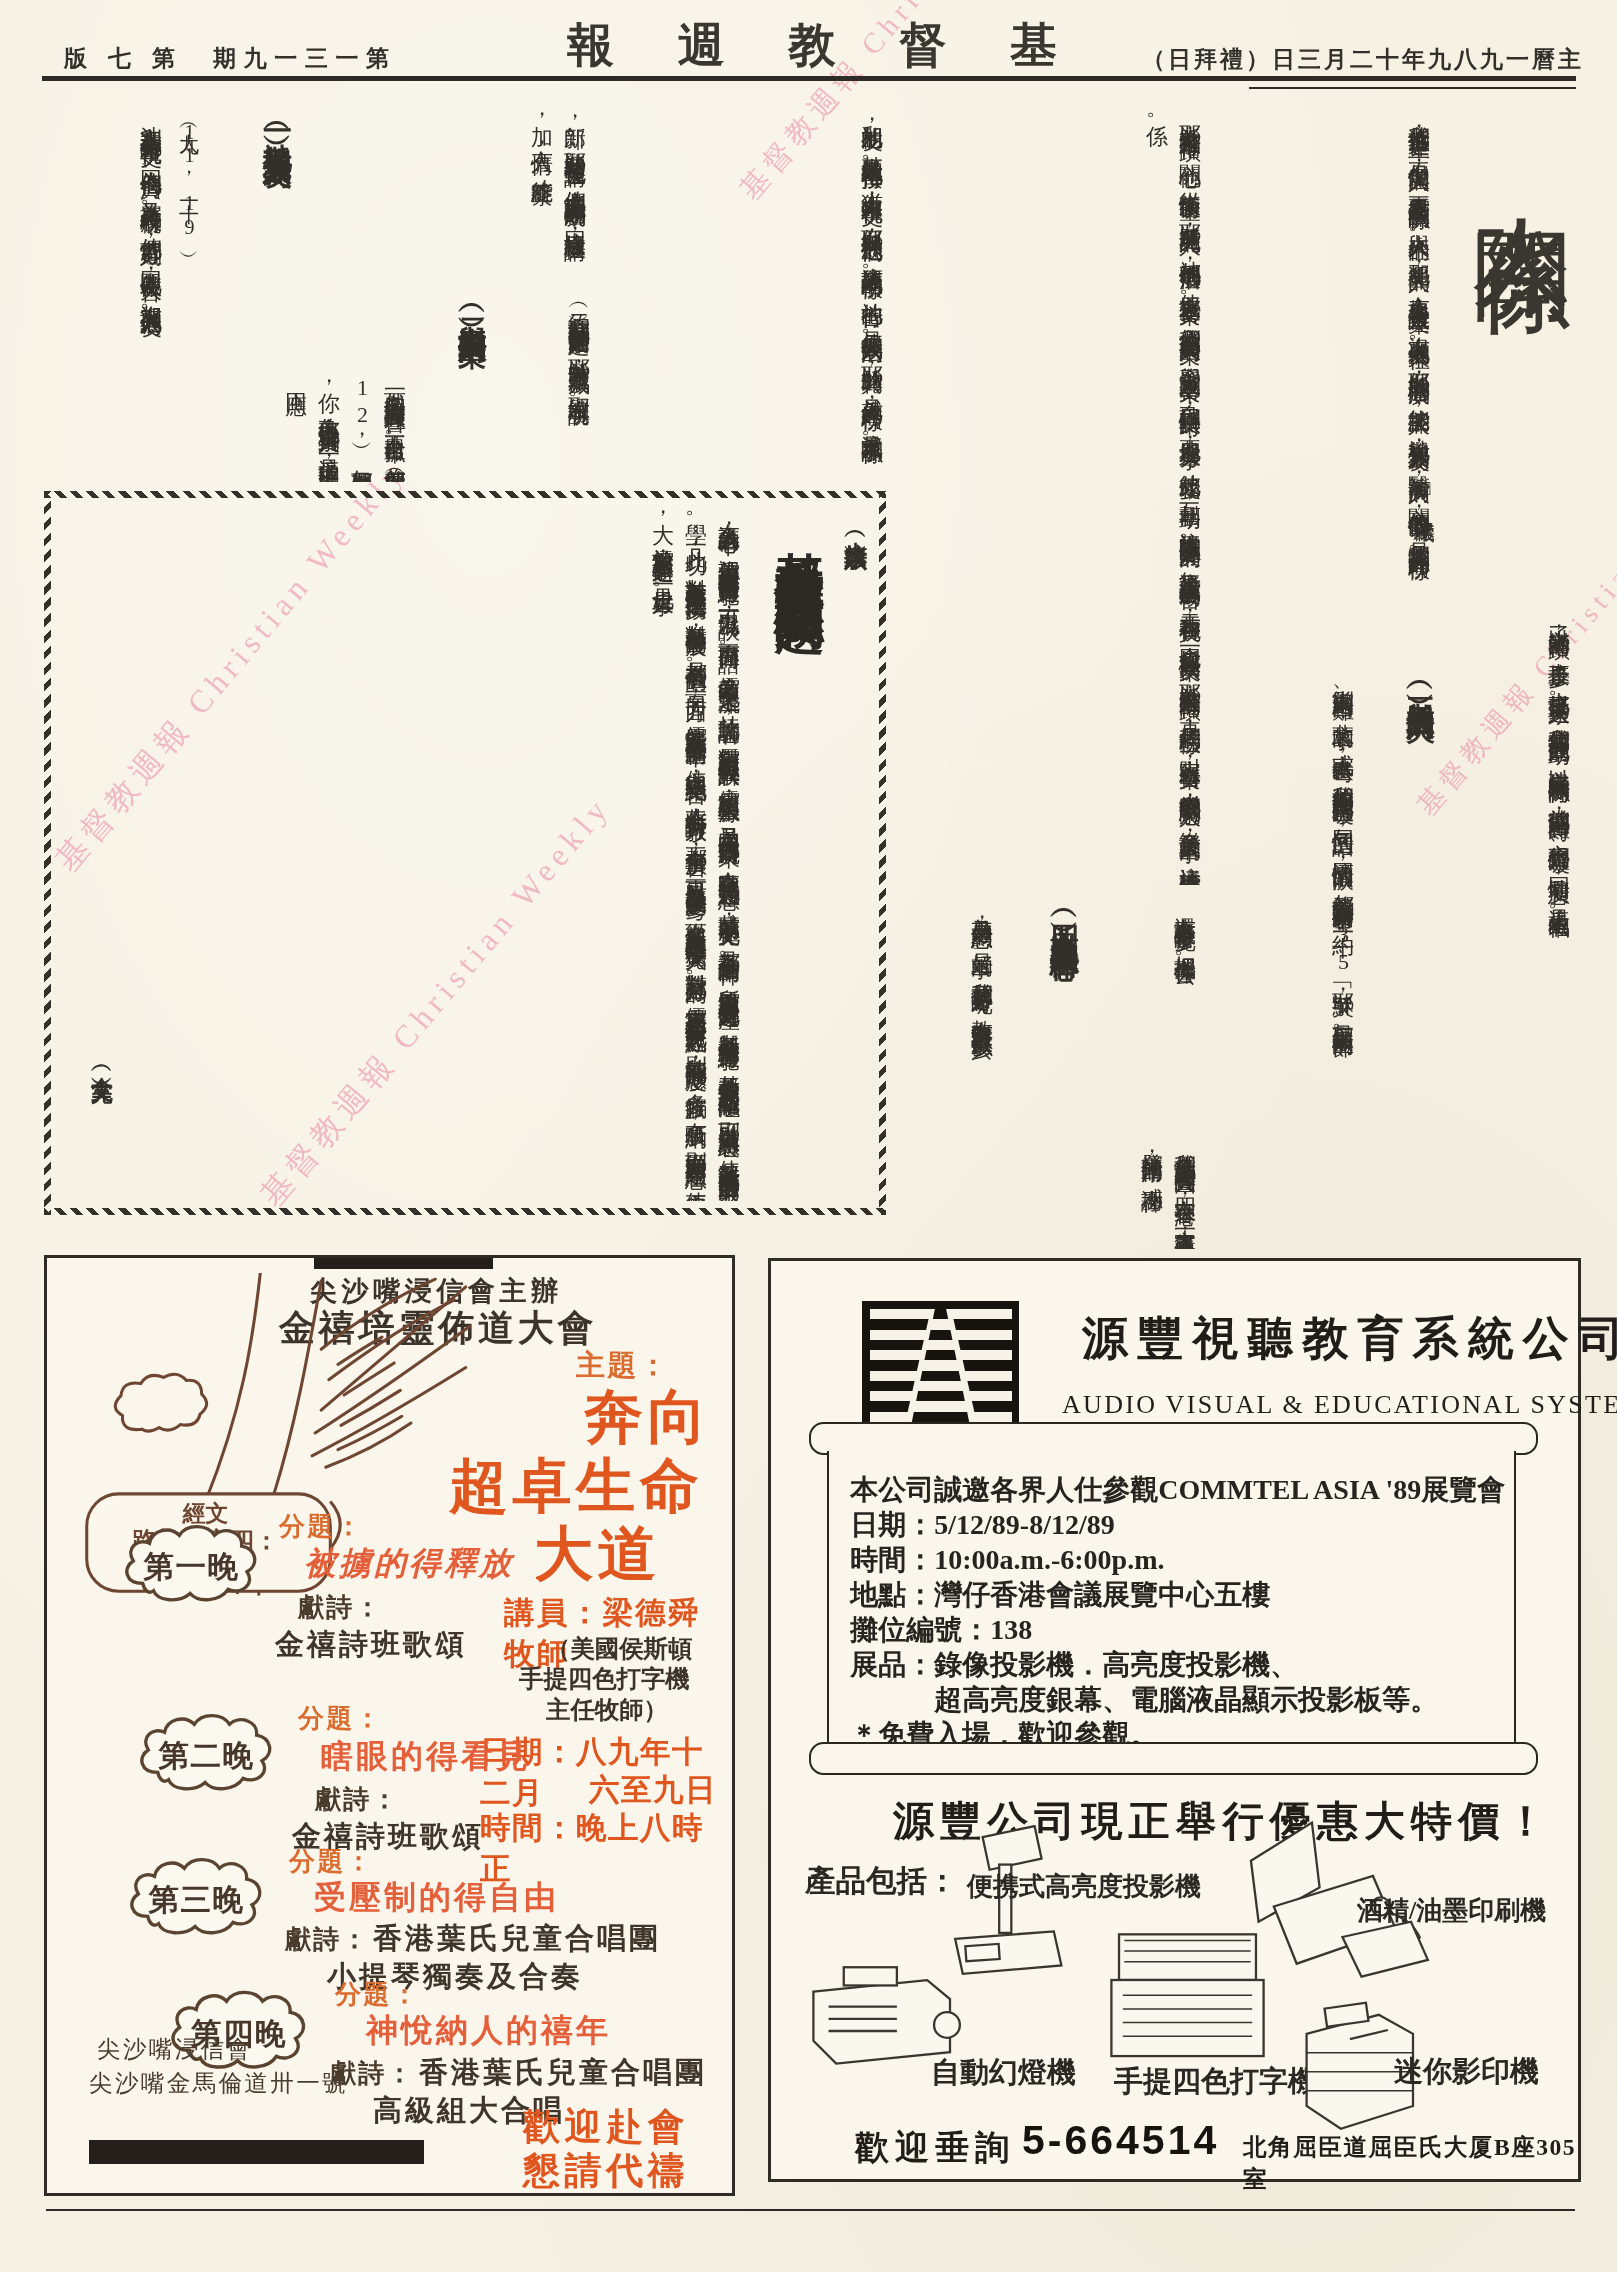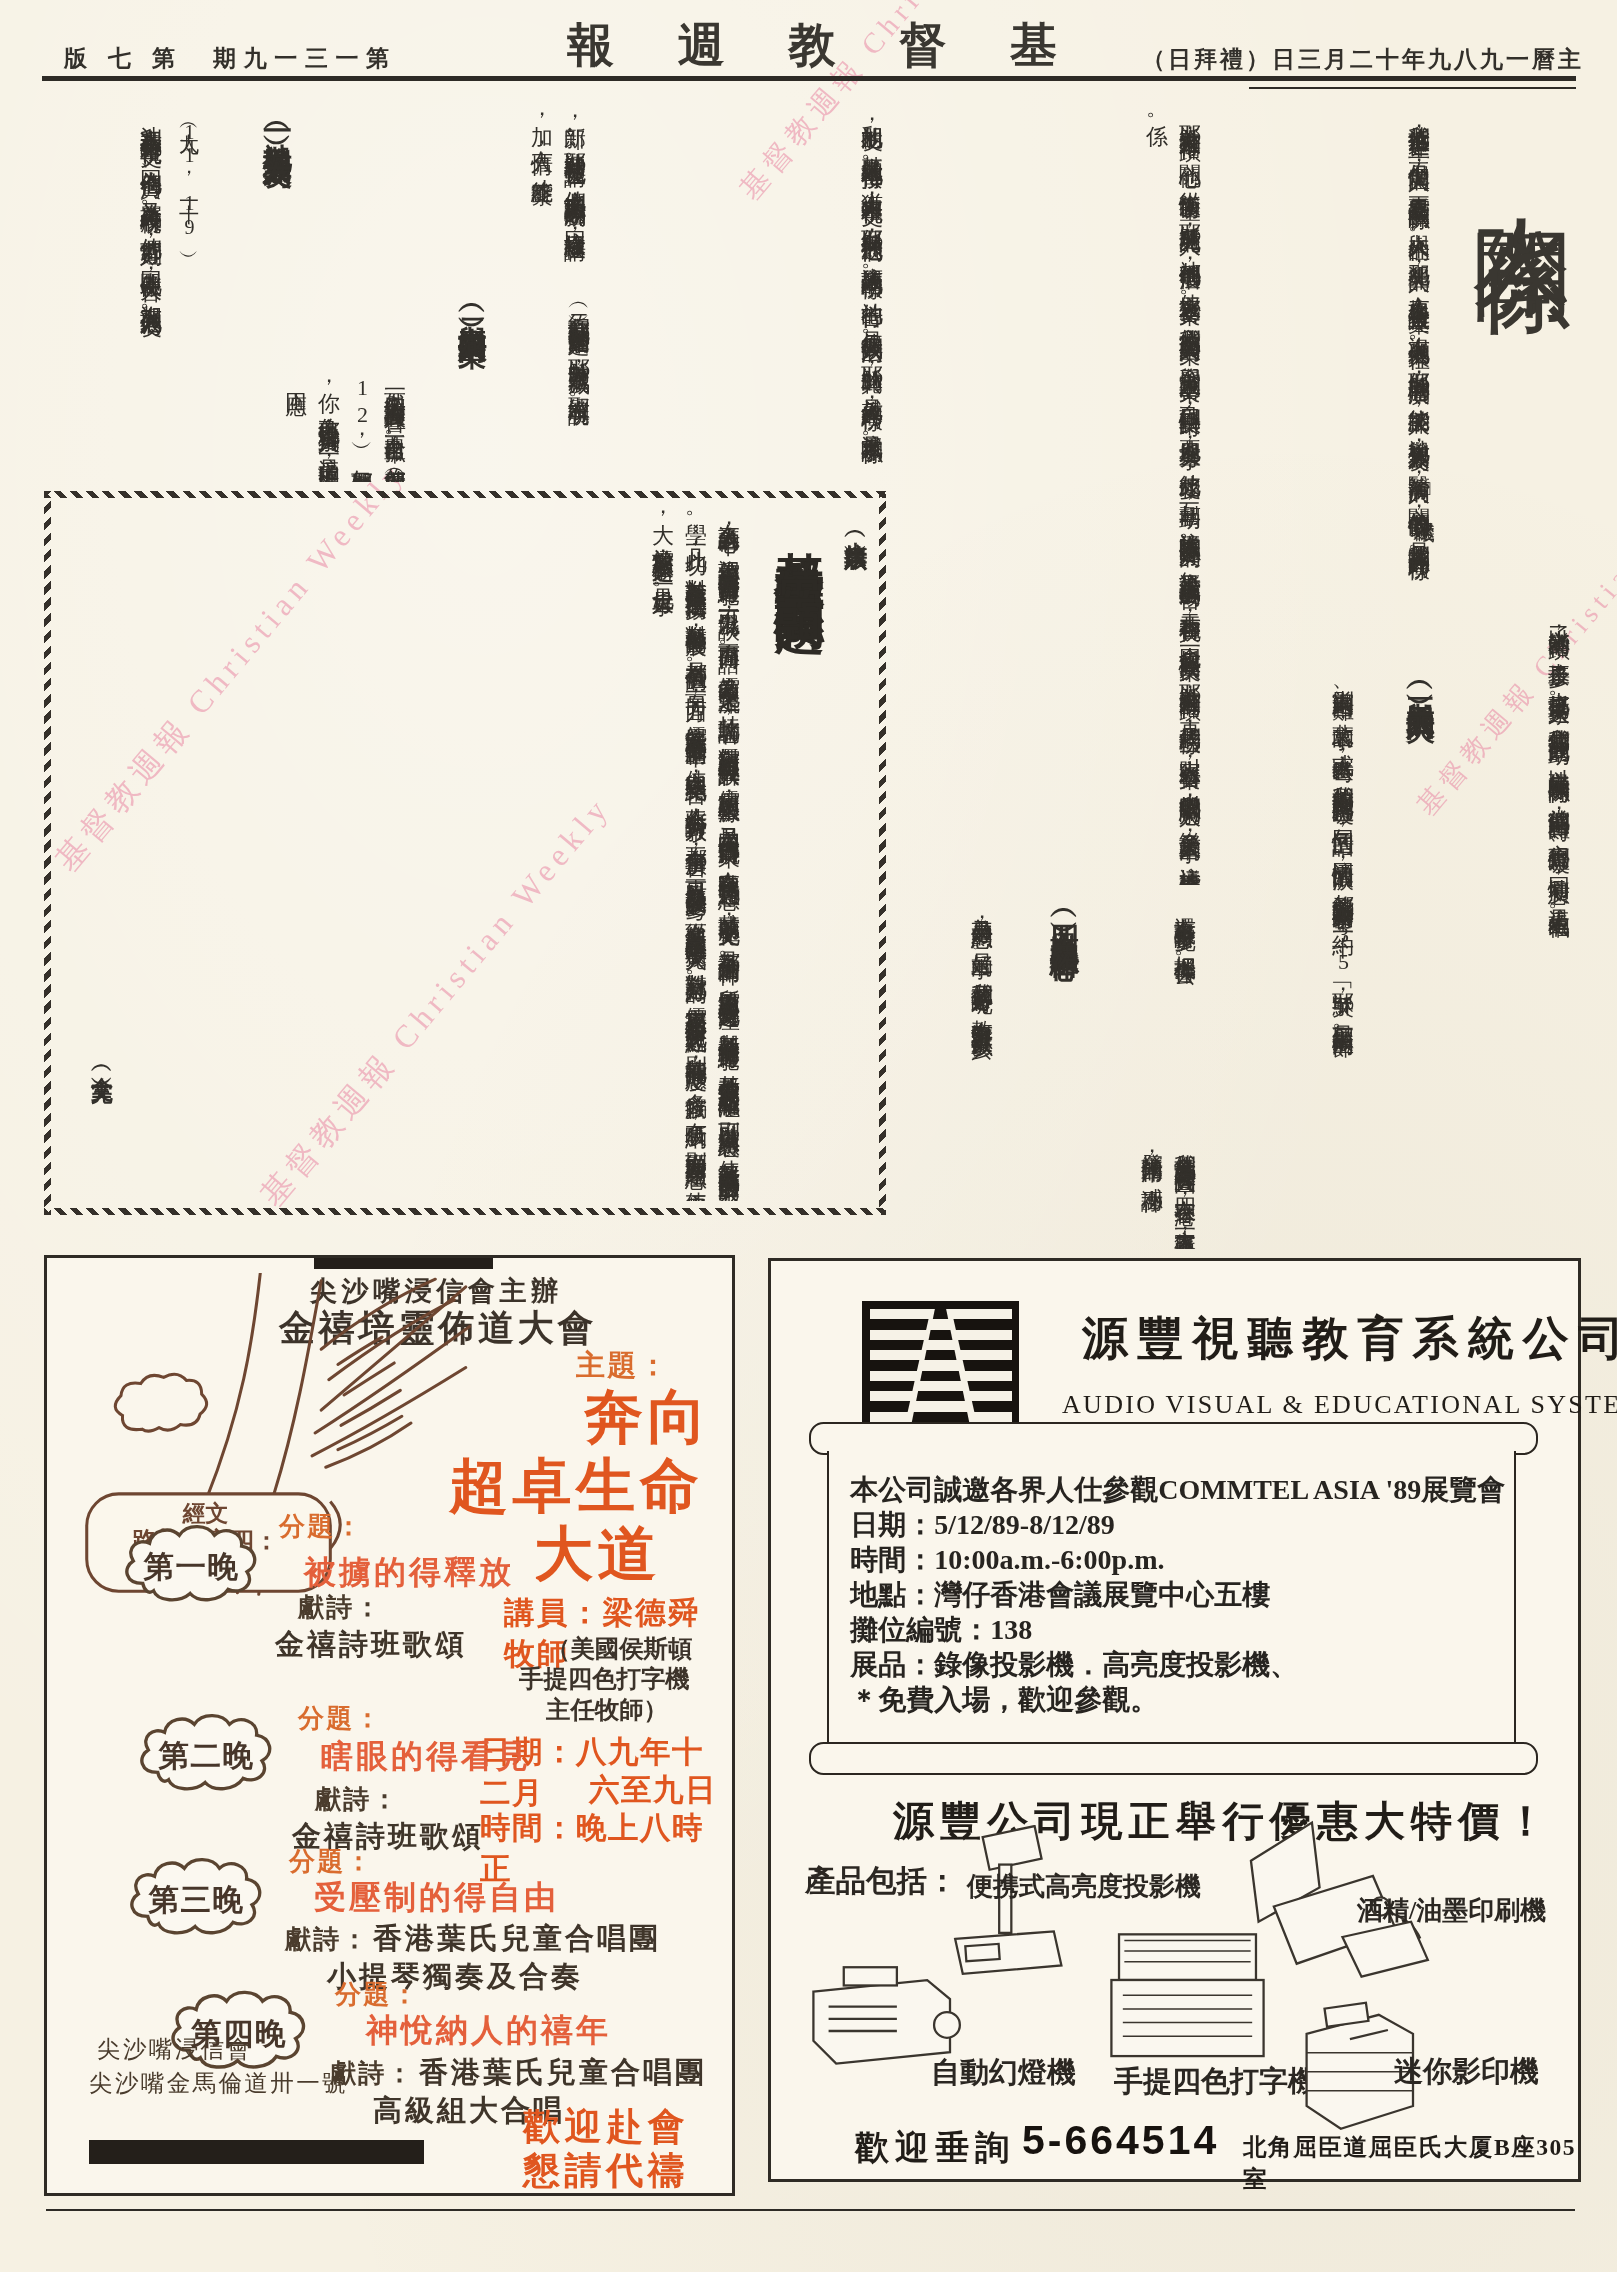--- a/index.html
+++ b/index.html
@@ -153,21 +153,21 @@
     <div class="abs" style="left:542px;top:512px;font-size:30.5px;font-weight:700;color:var(--orange);letter-spacing:1.5px;">六至九日</div>
     <div class="abs" style="left:433px;top:550px;font-size:30.5px;font-weight:700;color:var(--orange);letter-spacing:1.5px;">時間：晚上八時正</div>
 
     <div class="abs" style="left:70px;top:260px;width:149px;height:90px;">
       <svg width="149" height="90" viewBox="0 0 220 130">
           <path d="M38,95 C12,95 8,72 24,62 C12,42 32,28 48,36 C52,16 78,10 92,24 C104,6 134,8 144,24 C160,10 186,20 184,40 C206,44 210,68 192,78 C204,96 184,112 164,104 C152,122 120,124 108,110 C92,124 60,122 54,106 C46,112 40,104 38,95 Z" fill="#fbf8f0" stroke="#5a4430" stroke-width="5"></path>
         </svg>
       <span class="night-label" style="top:29px;">第一晚</span>
     </div>
     <div class="abs tlabel" style="left:232px;top:251px;">分題：</div>
-    <div class="abs topic" style="left:257px;top:293px;">被擄的得釋放</div>
+    <div class="abs topic" style="left:257px;top:284px;font-style:italic;">被擄的得釋放</div>
     <div class="abs hlabel" style="left:251px;top:332px;">獻詩：</div>
     <div class="abs hymn" style="left:228px;top:367px;">金禧詩班歌頌</div>
 
     <div class="abs" style="left:85px;top:449px;width:149px;height:90px;">
       <svg width="149" height="90" viewBox="0 0 220 130">
           <path d="M38,95 C12,95 8,72 24,62 C12,42 32,28 48,36 C52,16 78,10 92,24 C104,6 134,8 144,24 C160,10 186,20 184,40 C206,44 210,68 192,78 C204,96 184,112 164,104 C152,122 120,124 108,110 C92,124 60,122 54,106 C46,112 40,104 38,95 Z" fill="#fbf8f0" stroke="#5a4430" stroke-width="5"></path>
         </svg>
       <span class="night-label" style="top:29px;">第二晚</span>
     </div>
     <div class="abs tlabel" style="left:251px;top:443px;">分題：</div>
@@ -220,20 +220,21 @@
 
     <div class="abs" style="left:38px;top:161px;width:725px;height:29px;border:2.3px solid #2b2620;border-radius:14.5px;background:var(--ad-paper);"></div>
     <div class="abs" style="left:56px;top:190px;width:685px;height:291px;border-left:2.3px solid #2b2620;border-right:2.3px solid #2b2620;background:var(--ad-paper);">
       <div style="padding:21.3px 0 0 21.3px;">
         <div class="sline">本公司誠邀各界人仕參觀COMMTEL ASIA '89展覽會</div>
         <div class="sline">日期：5/12/89-8/12/89</div>
         <div class="sline">時間：10:00a.m.-6:00p.m.</div>
         <div class="sline">地點：灣仔香港會議展覽中心五樓</div>
         <div class="sline">攤位編號：138</div>
         <div class="sline">展品：錄像投影機．高亮度投影機、</div>
+        <div class="sline">　　　超高亮度銀幕、電腦液晶顯示投影板等。</div>
         <div class="sline">＊免費入場，歡迎參觀。</div>
       </div>
     </div>
     <div class="abs" style="left:38px;top:481px;width:725px;height:29px;border:2.3px solid #2b2620;border-radius:14.5px;background:var(--ad-paper);"></div>
 
     <div class="abs" style="left:122px;top:533px;font-size:41px;font-weight:700;color:#211d18;letter-spacing:6.1px;white-space:nowrap;">源豐公司現正舉行優惠大特價！</div>
 
     <div class="abs plabel" style="left:34px;top:600px;font-size:30.5px;">產品包括：</div>
 
     <div class="abs" style="left:169px;top:564px;">

